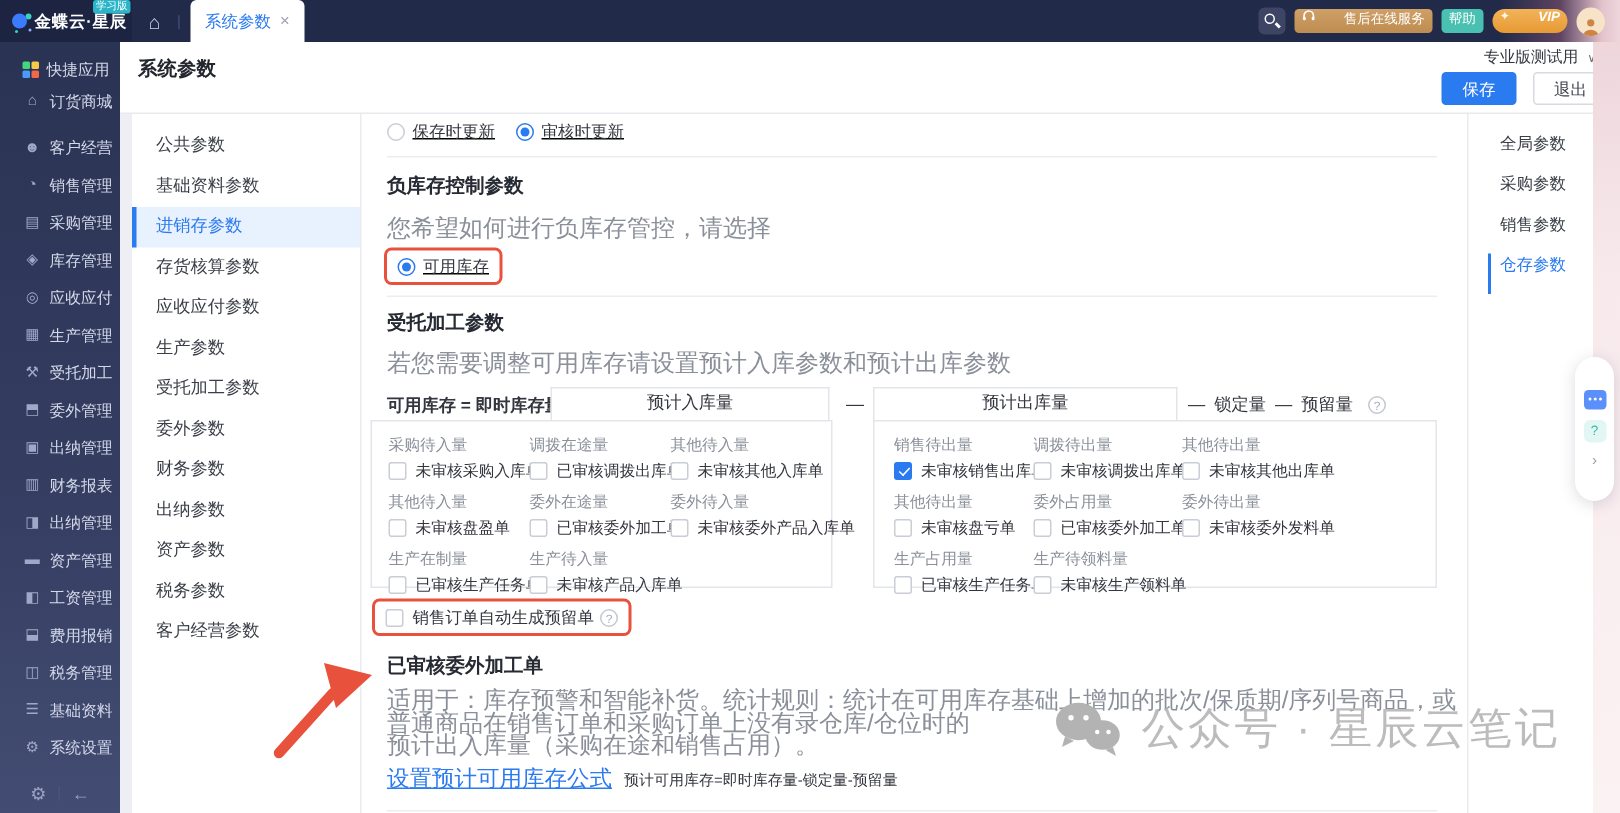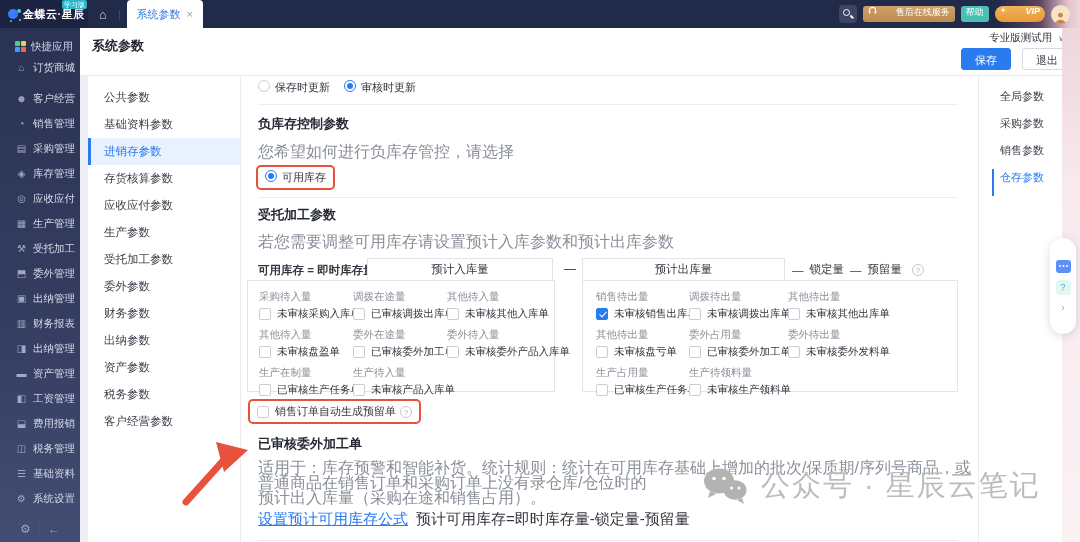--- a/index.html
+++ b/index.html
@@ -73,21 +73,21 @@
   .anchor-item{height:27px;line-height:16px;font-size:11px;color:#3a3e47;padding-left:8px;cursor:pointer;white-space:nowrap;}
   .anchor-item.selected{color:#2a7af0;border-left:2px solid #2a7af0;padding-left:6px;}
 
   
   .main-area{position:absolute;left:240px;top:76px;width:738px;height:466px;z-index:2;overflow:hidden;font-size:11px;}
   .pad{margin-left:18px;}
   .hr{height:1px;background:#ededf0;width:700px;margin-left:18px;}
   .h3{font-size:13px;font-weight:700;color:#262a33;}
   .hint{font-size:16px;color:#8a8f99;}
   .opt-row{display:flex;gap:14px;align-items:center;}
-  .radio-opt{display:flex;align-items:flex-start;cursor:pointer;white-space:nowrap;}
+  .radio-opt{display:flex;align-items:center;cursor:pointer;white-space:nowrap;text-decoration:underline;}
   .radio{width:12px;height:12px;border:1px solid #c9cdd6;border-radius:50%;background:#fff;margin-right:5px;position:relative;flex:none;}
   .radio-opt.checked .radio{border-color:#2a7af0;}
   .radio-opt.checked .radio:after{content:"";position:absolute;left:2px;top:2px;right:2px;bottom:2px;border-radius:50%;background:#2a7af0;}
   .rlabel,.clabel{font-size:11px;color:#33363e;}
   .help{display:none;width:12px;height:12px;border:1px solid #c3c8d2;border-radius:50%;font-size:8px;color:#a6acb8;text-align:center;line-height:11px;margin-left:4px;flex:none;}
   .help.on{display:inline-block;}
   .annotated{box-shadow:0 0 0 2px #e8513c;border-radius:3px;padding:3px 7px;}
   .radio-opt.annotated{margin:-3px 0;}
   .cb{width:12px;height:12px;border:1px solid #c9cdd6;border-radius:2px;background:#fff;margin-right:6px;position:relative;display:inline-block;vertical-align:-2px;flex:none;}
   .checked .cb{background:#2a7af0;border-color:#2a7af0;}
@@ -107,21 +107,21 @@
   .g-tail{position:absolute;left:552px;top:4px;font-size:11.5px;color:#33363e;display:flex;align-items:center;gap:6px;white-space:nowrap;}
   .grid{display:grid;padding:9px 0 0 11px;}
   .in-grid{grid-template-columns:94px 94px 1fr;}
   .out-grid{padding-left:13px;grid-template-columns:93px 99px 1fr;}
   .cell{margin-bottom:7px;}
   .qty{font-size:10.5px;color:#8a8f99;display:flex;align-items:center;white-space:nowrap;margin-bottom:3px;}
   .opt{display:flex;align-items:center;font-size:10.5px;color:#33363e;white-space:nowrap;cursor:pointer;width:max-content;}
 
   .reserve-row{display:flex;align-items:center;width:max-content;margin-left:10px;cursor:pointer;}
   .link{color:#2a7af0;font-size:15px;text-decoration:underline;cursor:pointer;}
-  .formula-text{font-size:15px;color:#33363e;margin-left:8px;}
+  .formula-text{font-size:10px;color:#33363e;margin-left:8px;}
 
   
   .pink-strip{position:absolute;right:0;top:28px;width:18px;height:514px;z-index:3;
     background:linear-gradient(180deg,#eed6db 0%,#f7e9ec 30%,#fbf2f4 100%);}
   .float-widget{position:absolute;left:1050px;top:238px;width:26px;height:96px;background:#fff;border-radius:13px;
     box-shadow:0 2px 10px rgba(60,60,90,.18);z-index:5;display:flex;flex-direction:column;align-items:center;justify-content:center;gap:7px;}
   .fw-chat{width:15px;height:13px;background:#5b8ff9;border-radius:3px;position:relative;cursor:pointer;}
   .fw-chat:after{content:"";position:absolute;left:3px;top:5px;width:2px;height:2px;background:#fff;border-radius:50%;
     box-shadow:3.5px 0 0 #fff,7px 0 0 #fff;}
   .fw-help{width:15px;height:15px;border-radius:4px;background:#e2f6f3;color:#35b9a9;font-size:9px;text-align:center;line-height:15px;cursor:pointer;}

